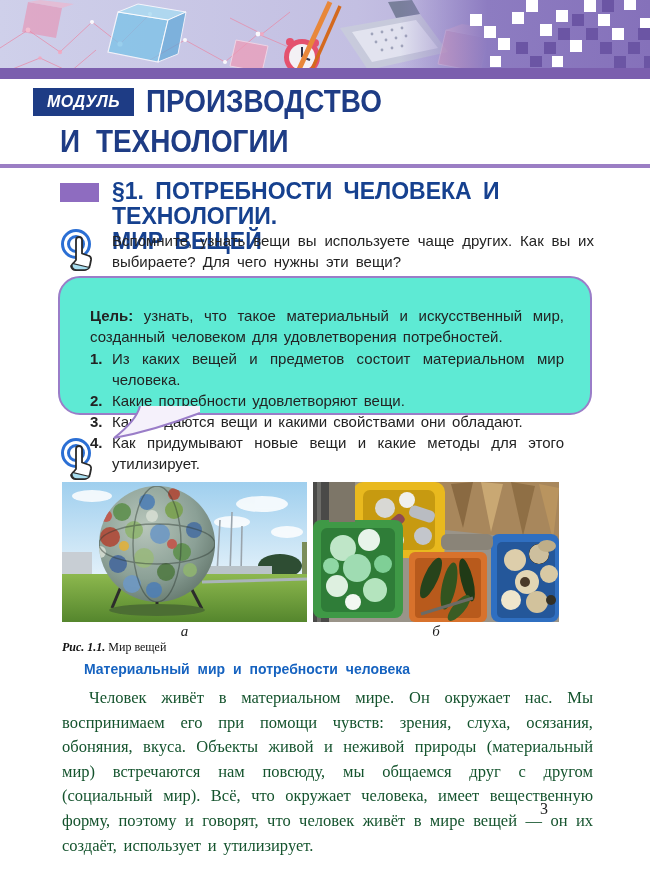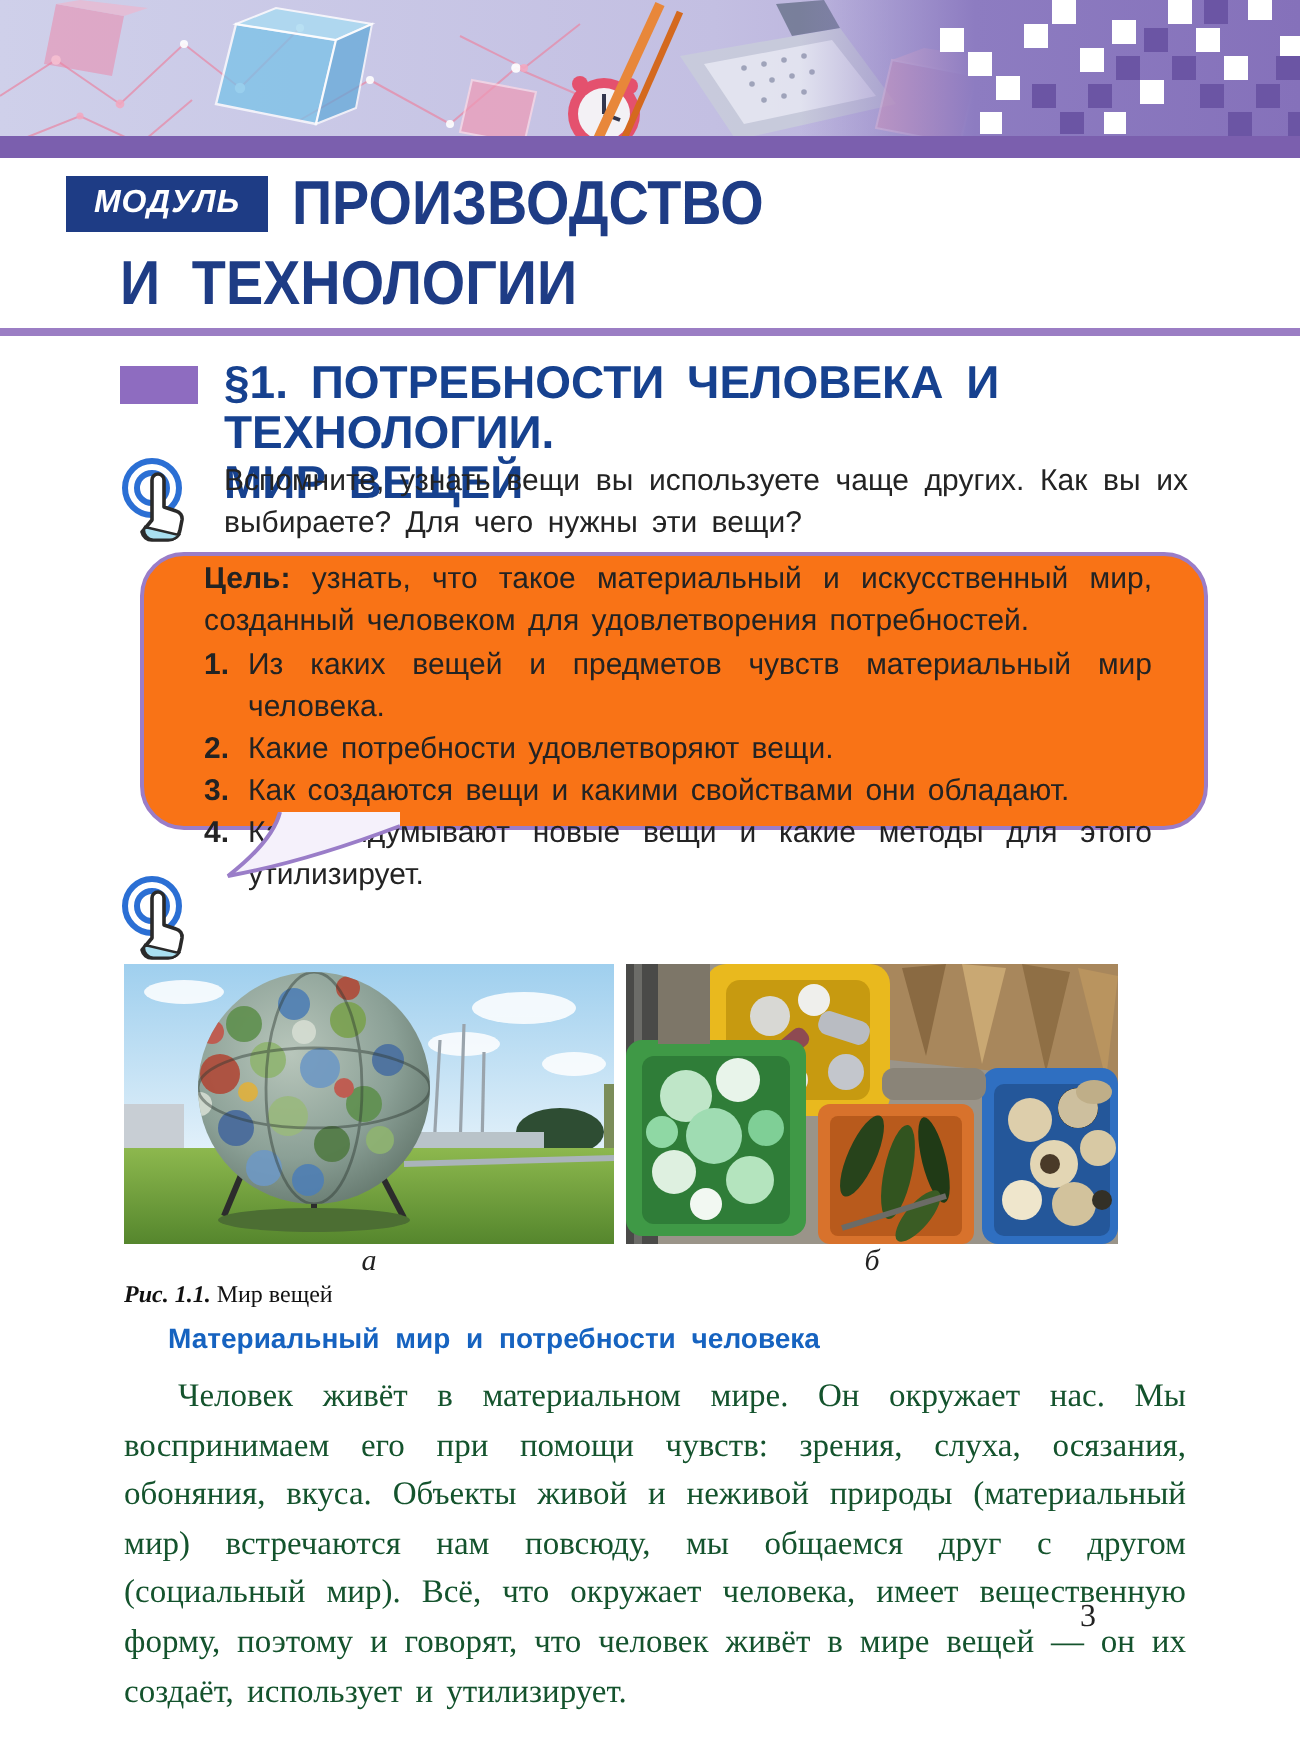--- a/index.html
+++ b/index.html
@@ -25,22 +25,22 @@
   .section-heading{position:absolute;left:112px;top:179px;width:490px;
     font-size:23px;font-weight:700;color:#16418f;line-height:25px;word-spacing:5px;}
 
   
   .activity-icon{position:absolute;width:42px;height:44px;}
   .activity-text{position:absolute;left:112px;width:482px;font-size:15px;line-height:21px;
     text-align:justify;color:#232323;word-spacing:3px;}
 
   
   .bubble{position:absolute;left:58px;top:276px;width:534px;height:139px;
-    background:#f97316;border:2px solid #9a7dc8;border-radius:22px;box-sizing:border-box;
-    padding:1px 26px 0 30px;font-size:15px;line-height:21px;color:#232323;margin-left:12px;}
+    background:#5eead4;border:2px solid #9a7dc8;border-radius:22px;box-sizing:border-box;
+    padding:27px 26px 0 30px;font-size:15px;line-height:21px;color:#232323;}
   .bubble p{margin:0;text-align:justify;word-spacing:2px;}
   .bubble .b{font-weight:700;}
   .goal-list{margin:1px 0 0 0;padding:0;list-style:none;}
   .goal-list .row{display:flex;margin:0;}
   .goal-list .num{font-weight:700;width:22px;flex:none;}
   .goal-list .txt{text-align:justify;word-spacing:2px;flex:auto;}
   .bubble-tail{position:absolute;left:108px;top:406px;}
 
   
   .photo{position:absolute;top:482px;height:140px;}
@@ -215,21 +215,21 @@
       <path d="M16 38 a5 5 0 0 0 4.6 4.9 h8.4 a6 6 0 0 0 4.5-2.4 l-17-4z" fill="#a9dff0" stroke="#2a2a2a" stroke-width="1.2"></path>
     </svg>
   </div>
   <div class="activity-text" style="top:230px;">Вспомните, узнать вещи вы используете чаще других. Как вы их выбираете? Для чего нужны эти вещи?</div>
 
   <div class="bubble">
     <p><span class="b">Цель:</span><span> узнать, что такое материальный и искусственный мир, созданный человеком для удовлетворения потребностей.</span></p>
     <div class="goal-list">
       <div class="row">
         <span class="num">1.</span>
-        <span class="txt">Из каких вещей и предметов чувств материальный мир человека.</span>
+        <span class="txt">Из каких вещей и предметов состоит материальном мир человека.</span>
       </div>
       <div class="row">
         <span class="num">2.</span>
         <span class="txt">Какие потребности удовлетворяют вещи.</span>
       </div>
       <div class="row">
         <span class="num">3.</span>
         <span class="txt">Как создаются вещи и какими свойствами они обладают.</span>
       </div>
       <div class="row">

